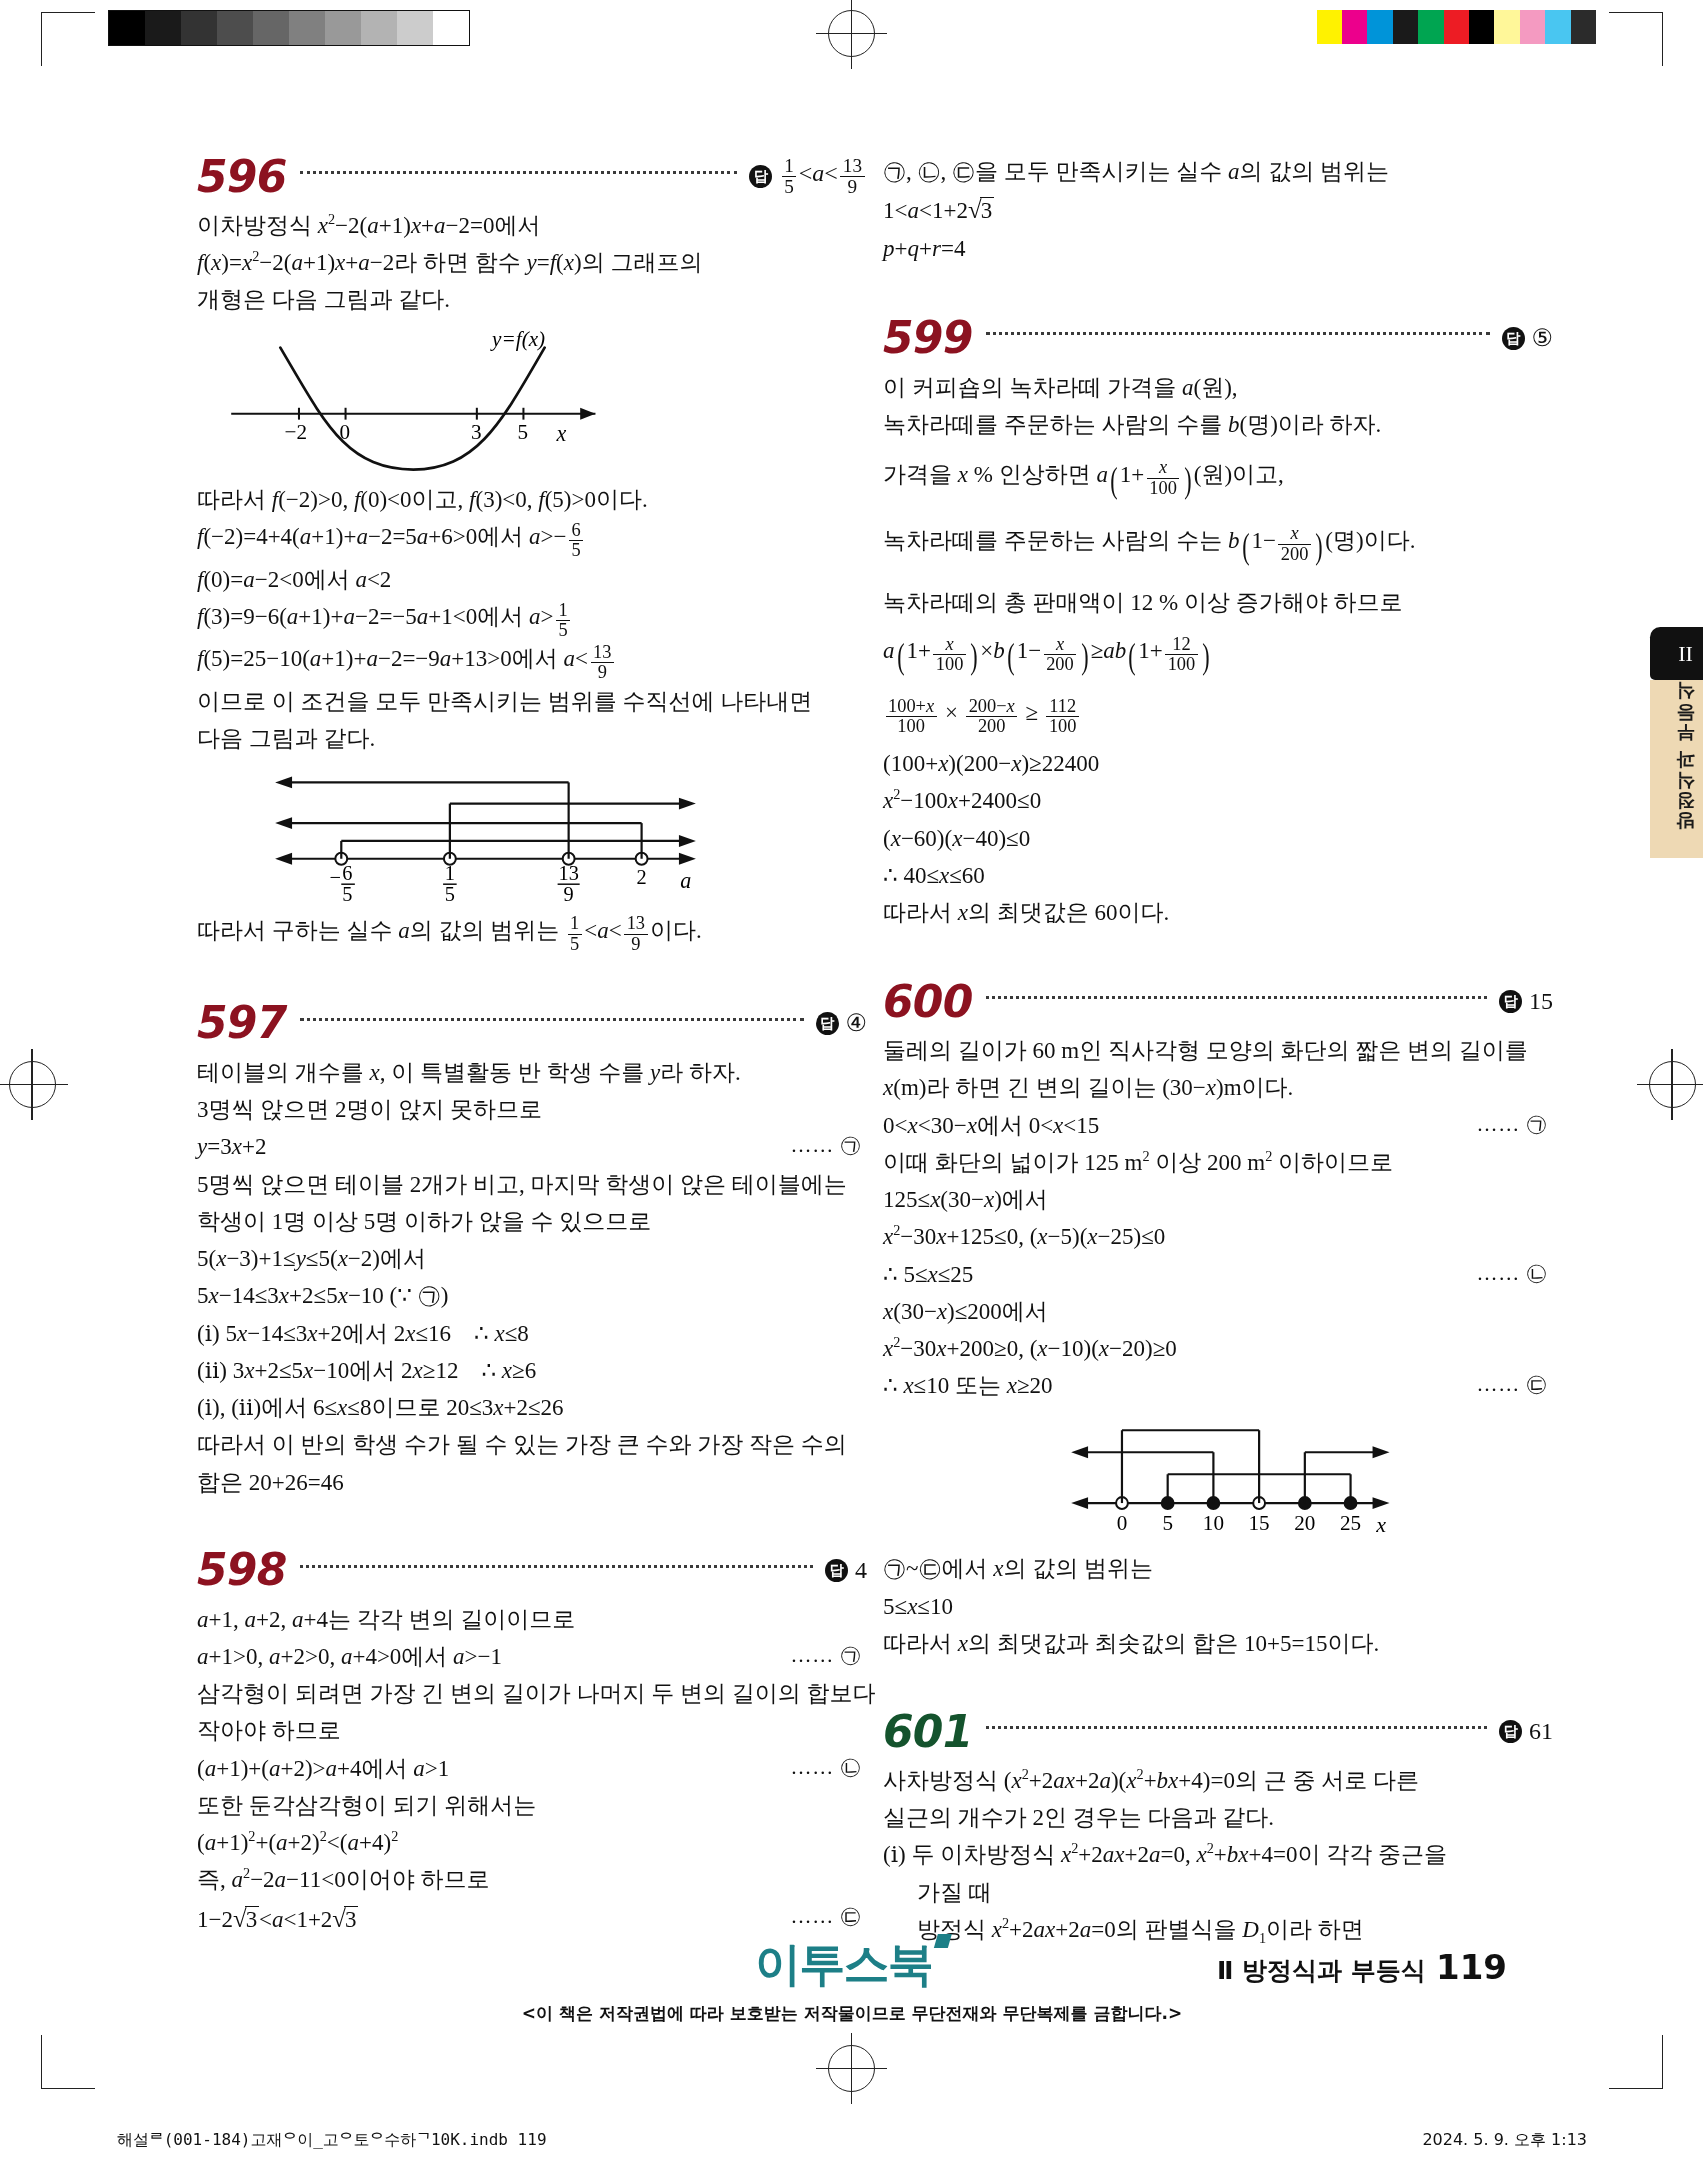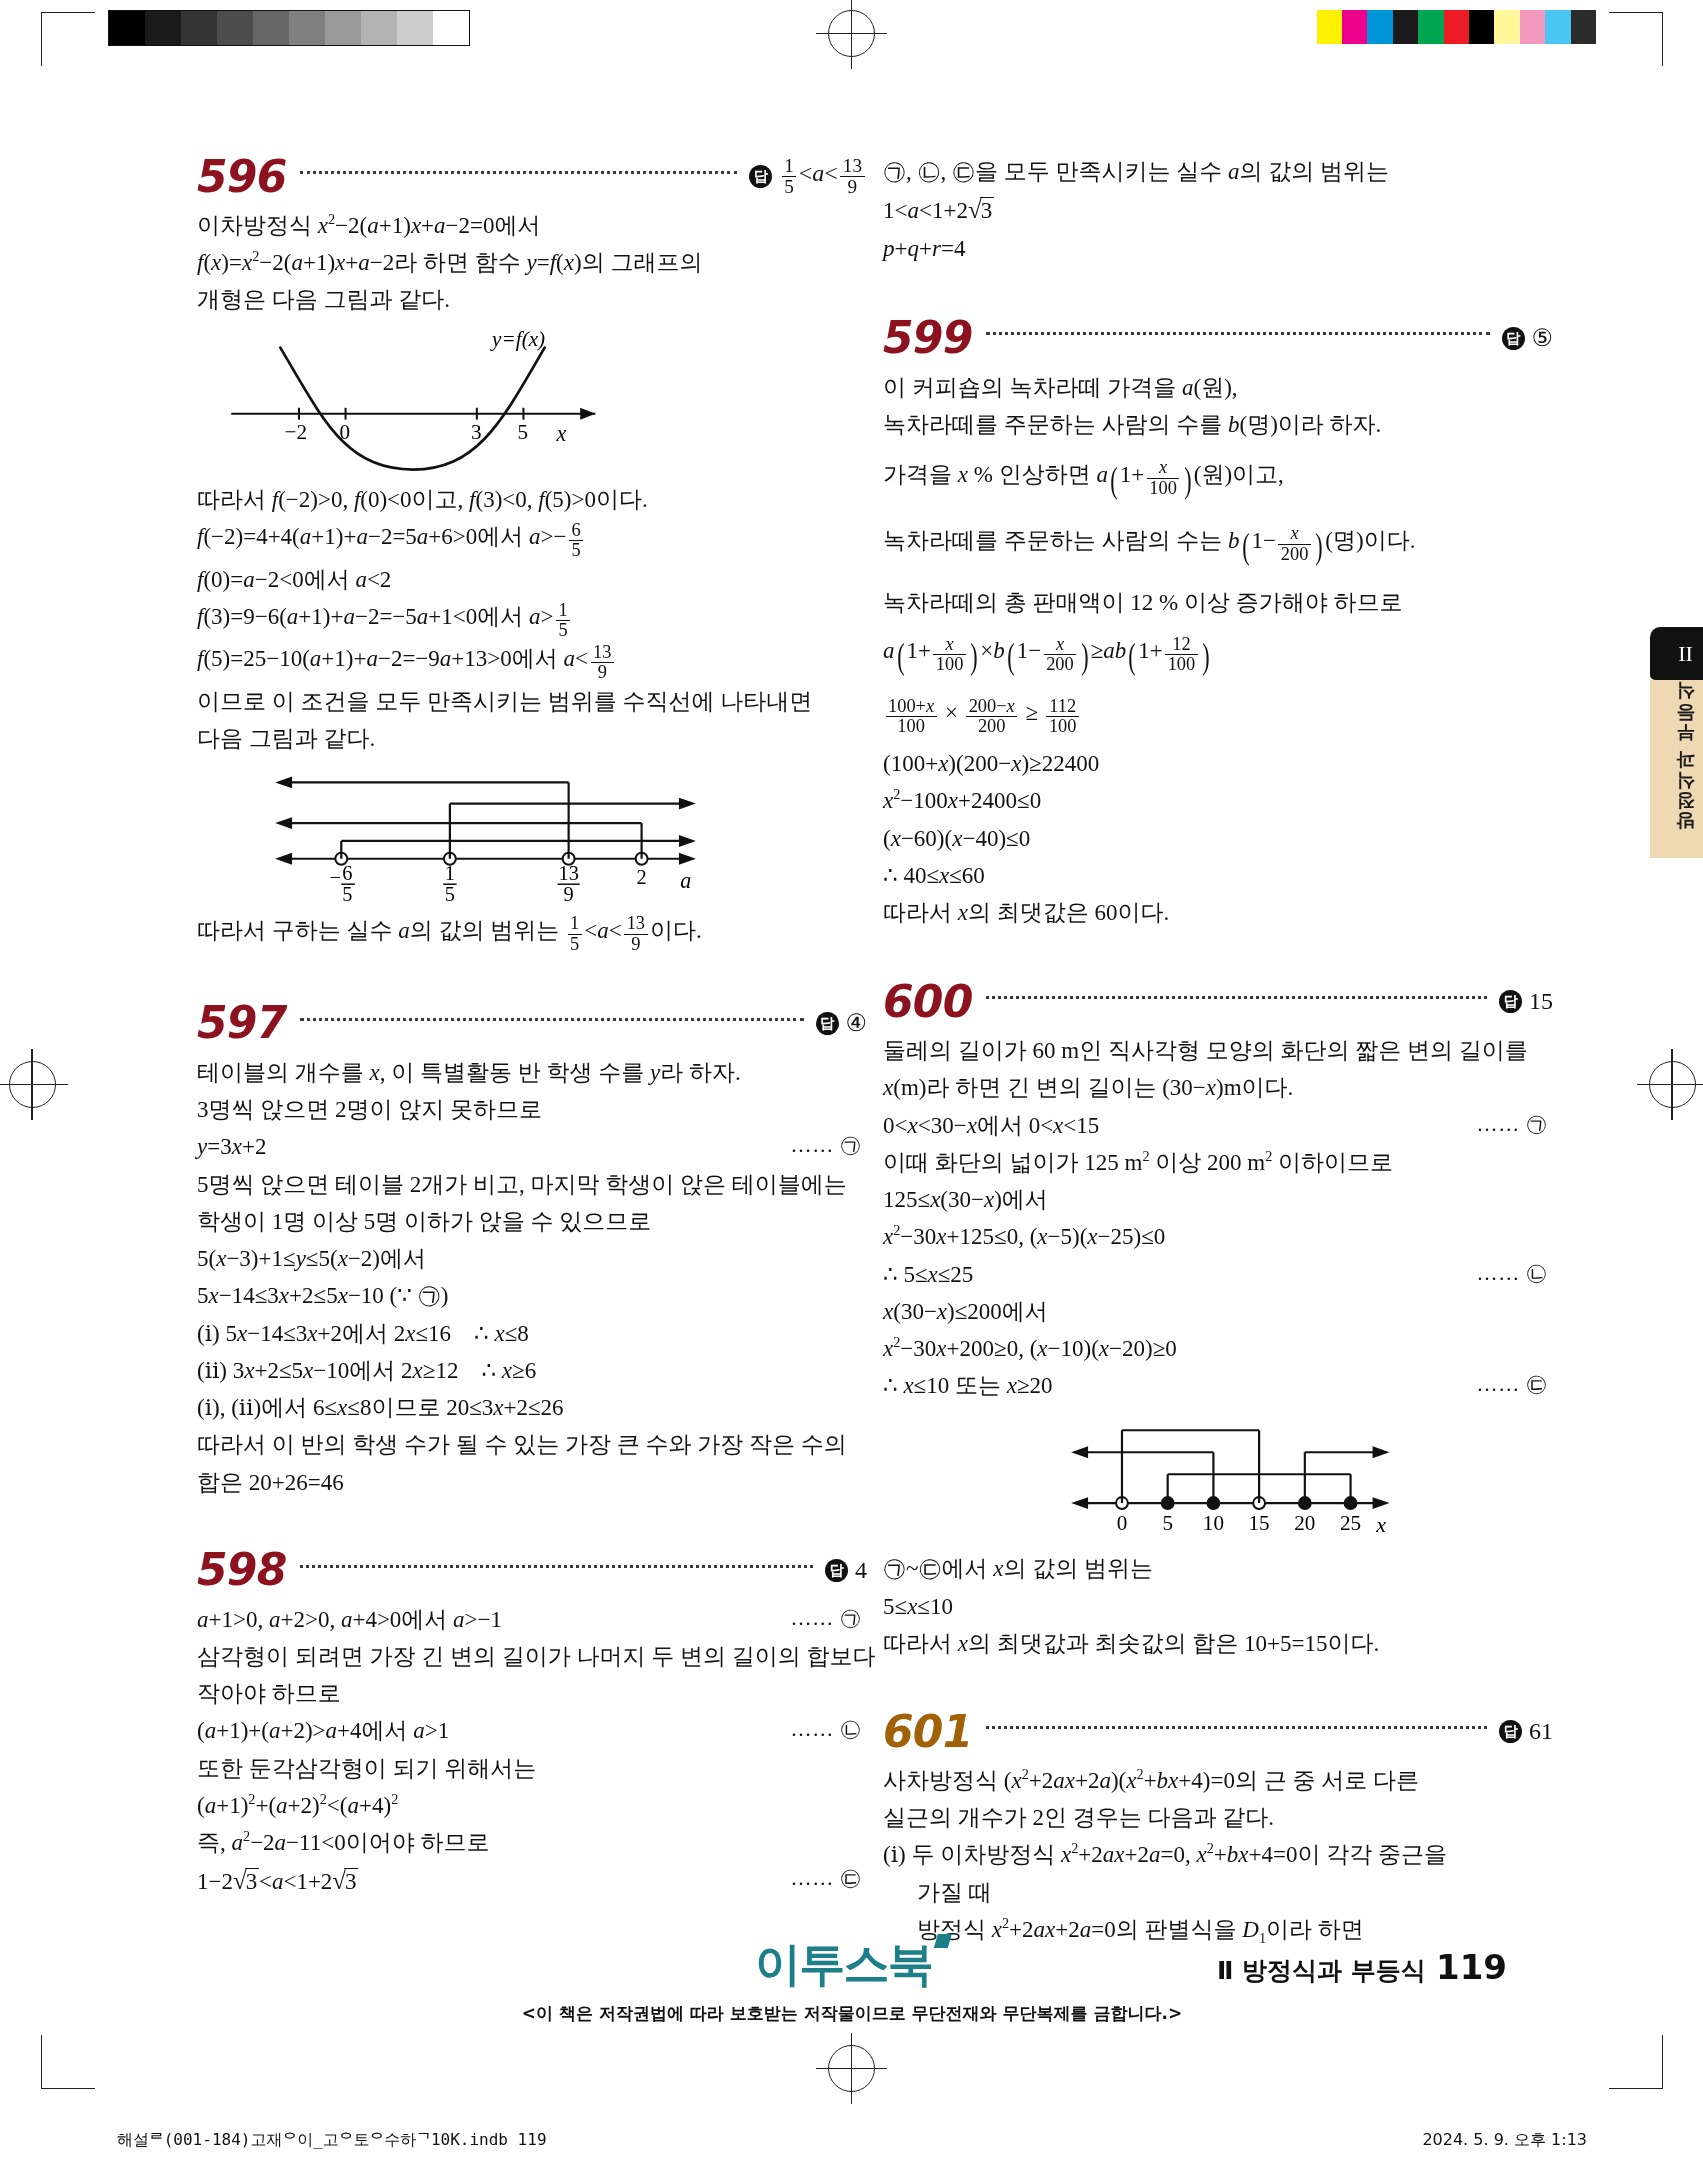--- a/index.html
+++ b/index.html
@@ -35,21 +35,21 @@
   .col-right{left:883px;}
 
   
   .prob{position:relative;margin-bottom:3.4px;}
   .prob-head{display:flex;align-items:center;height:47px;}
   .prob-num{
     font-family:"DejaVu Sans","Liberation Sans",sans-serif;
     font-weight:bold;font-size:44px;letter-spacing:-0.8px;
     color:#8c1220;line-height:1;padding-right:13.6px;white-space:nowrap;font-style:italic;
   }
-  .prob-num.navy{color:#a16207;}
+  .prob-num.navy{color:#14532d;}
   .dotline{flex:1;border-bottom:3px dotted #3a3a3a;margin-bottom:8.5px;}
   .ans{display:flex;align-items:center;gap:6.8px;padding-left:12px;white-space:nowrap;}
   .ansmark{
     display:inline-block;width:23px;height:23px;border-radius:50%;
     background:#111;color:#fff;font-family:"DejaVu Sans","Liberation Sans",sans-serif;
     font-size:14.4px;line-height:23px;text-align:center;font-weight:bold;
   }
   .ansval{font-size:24px;}
 
   
@@ -283,20 +283,21 @@
     <div class="prob" style="margin-top:46px;">
       <div class="prob-head">
         <div class="prob-num">598</div>
         <div class="dotline"></div>
         <div class="ans">
           <span class="ansmark">답</span>
           <span class="ansval">4</span>
         </div>
       </div>
       <div class="body">
+        <div class="line"><i class="v">a</i>+1, <i class="v">a</i>+2, <i class="v">a</i>+4는 각각 변의 길이이므로</div>
         <div class="line"><i class="v">a</i>+1&gt;0, <i class="v">a</i>+2&gt;0, <i class="v">a</i>+4&gt;0에서 <i class="v">a</i>&gt;−1<span class="ref">…… ㉠</span></div>
         <div class="line">삼각형이 되려면 가장 긴 변의 길이가 나머지 두 변의 길이의 합보다</div>
         <div class="line">작아야 하므로</div>
         <div class="line">(<i class="v">a</i>+1)+(<i class="v">a</i>+2)&gt;<i class="v">a</i>+4에서 <i class="v">a</i>&gt;1<span class="ref">…… ㉡</span></div>
         <div class="line">또한 둔각삼각형이 되기 위해서는</div>
         <div class="line">(<i class="v">a</i>+1)<sup>2</sup>+(<i class="v">a</i>+2)<sup>2</sup>&lt;(<i class="v">a</i>+4)<sup>2</sup></div>
         <div class="line">즉, <i class="v">a</i><sup>2</sup>−2<i class="v">a</i>−11&lt;0이어야 하므로</div>
         <div class="line">1−2<span class="sqrt"><span class="rad">√</span><span class="arg">3</span></span>&lt;<i class="v">a</i>&lt;1+2<span class="sqrt"><span class="rad">√</span><span class="arg">3</span></span><span class="ref">…… ㉢</span></div>
       </div>
     </div>

